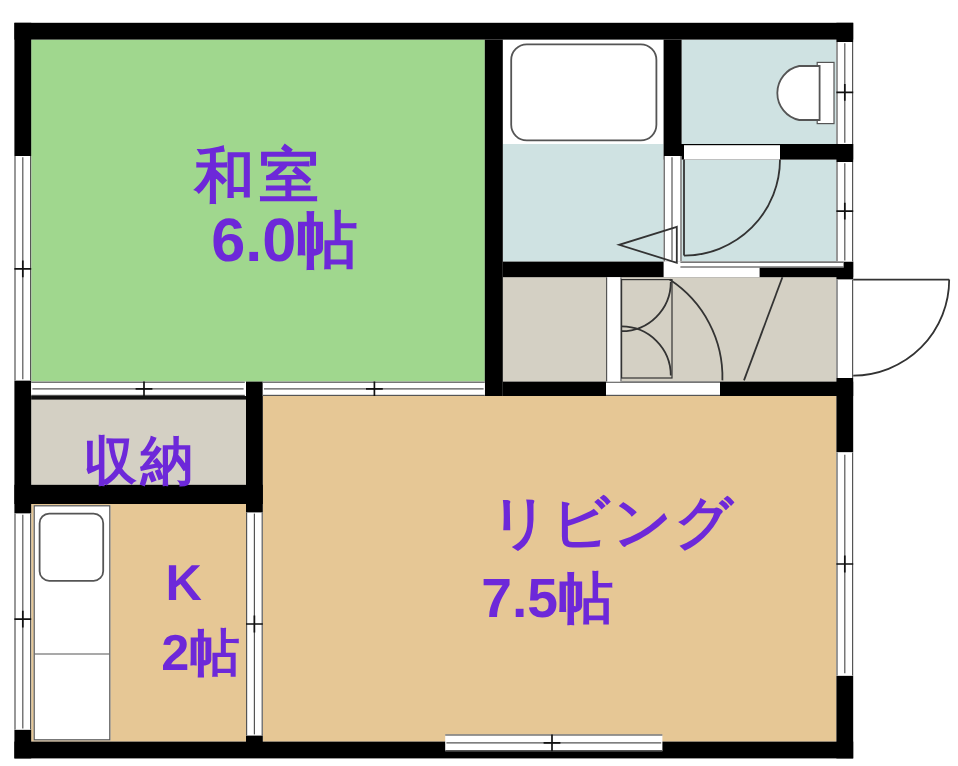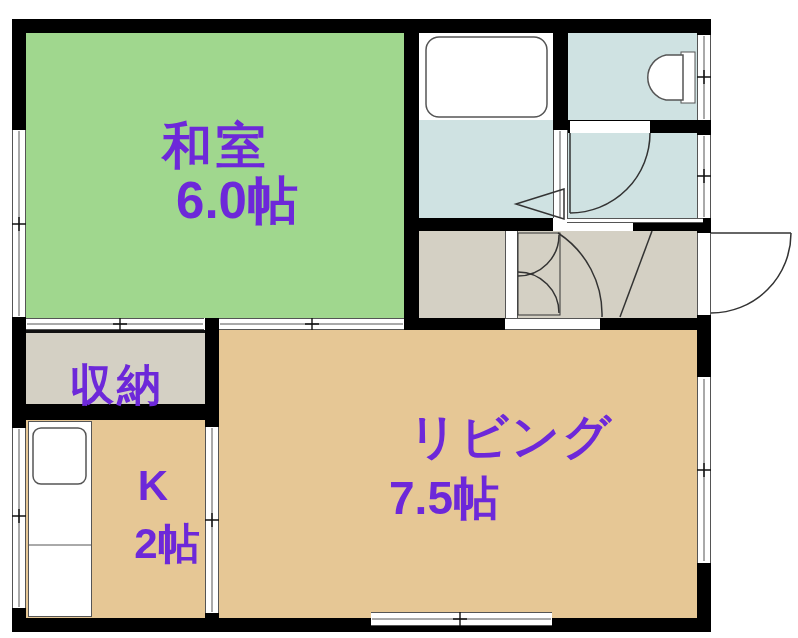--- a/index.html
+++ b/index.html
@@ -122,15 +122,15 @@
       <line x1="29" y1="545" x2="91" y2="545" stroke-width="1"></line>
     </g>
   </svg>
 
   <div class="label" style="left:216px;top:146px;font-size:50px;letter-spacing:4px;">和室</div>
   <div class="label" style="left:201px;top:200px;font-size:51px;margin-left:36px;">6.0帖</div>
   <div class="label" style="left:117px;top:385px;font-size:44px;letter-spacing:3px;">収納</div>
   <div class="label" style="left:153px;top:486px;font-size:42px;">K</div>
   <div class="label" style="left:151px;top:544px;font-size:42px;margin-left:16px;">2帖</div>
   <div class="label" style="left:467px;top:437px;font-size:48px;letter-spacing:2px;margin-left:44px;">リビング</div>
-  <div class="label" style="left:444px;top:498px;font-size:46px;text-align:center;">7.5帖</div>
+  <div class="label" style="left:456px;top:498px;font-size:46px;text-align:center;">7.5帖</div>
 
 </div>
 
 </body></html>

